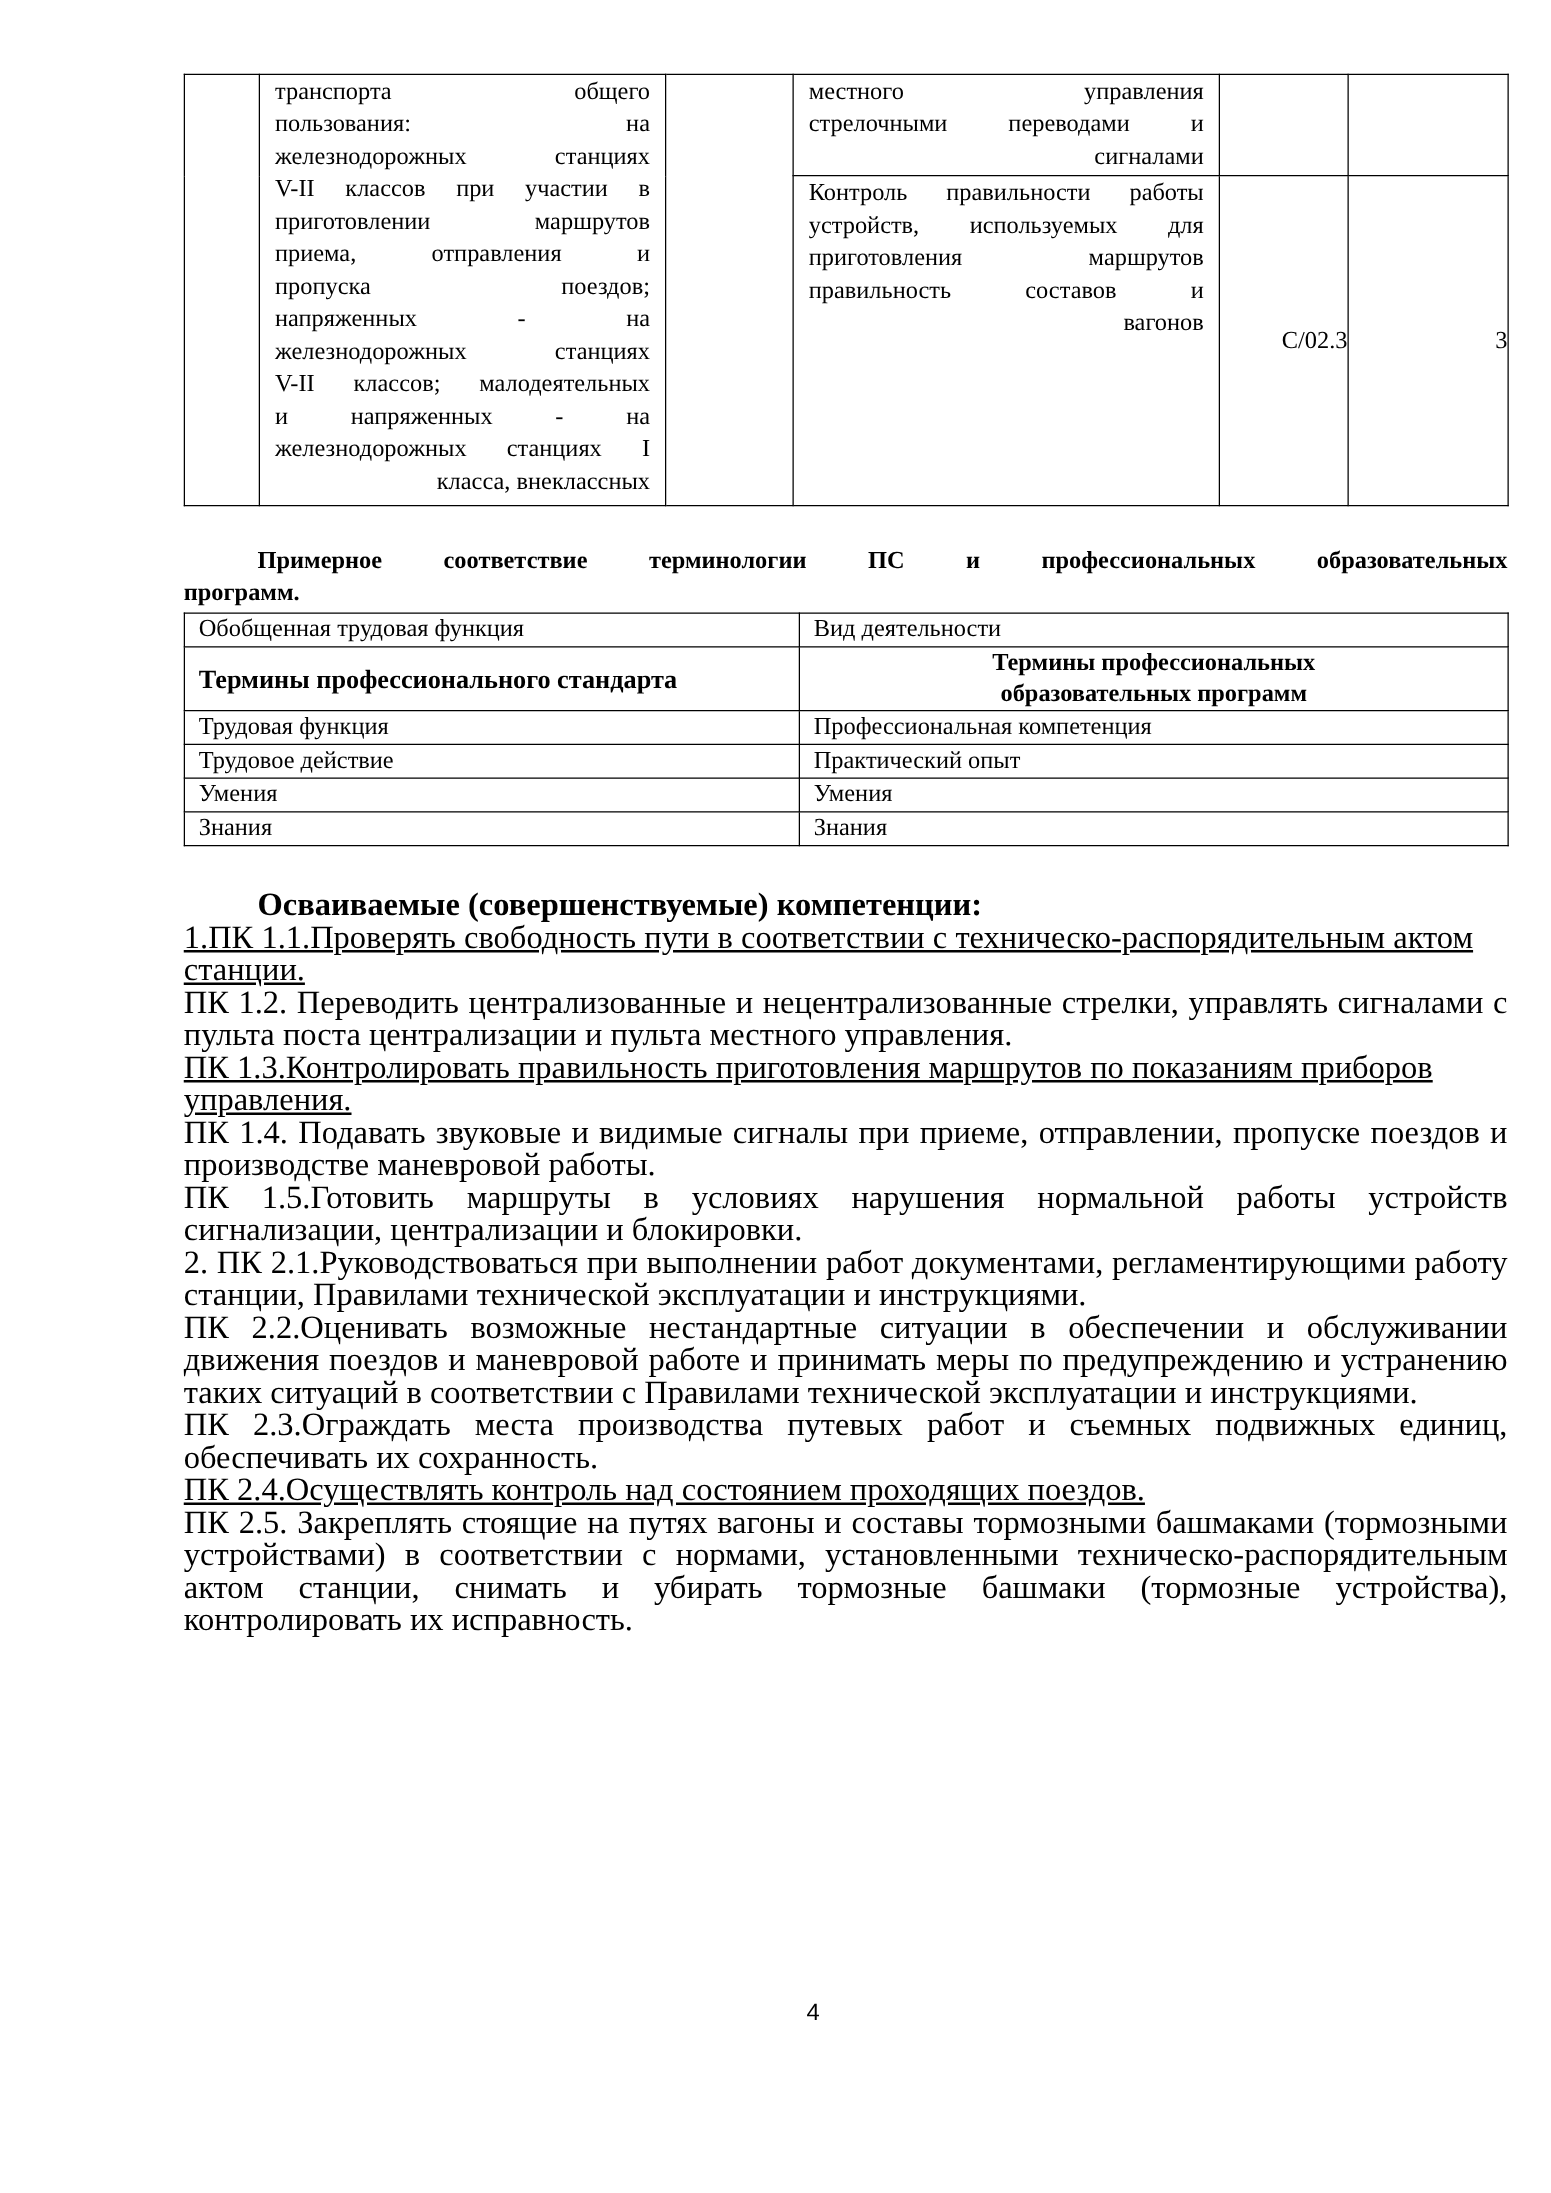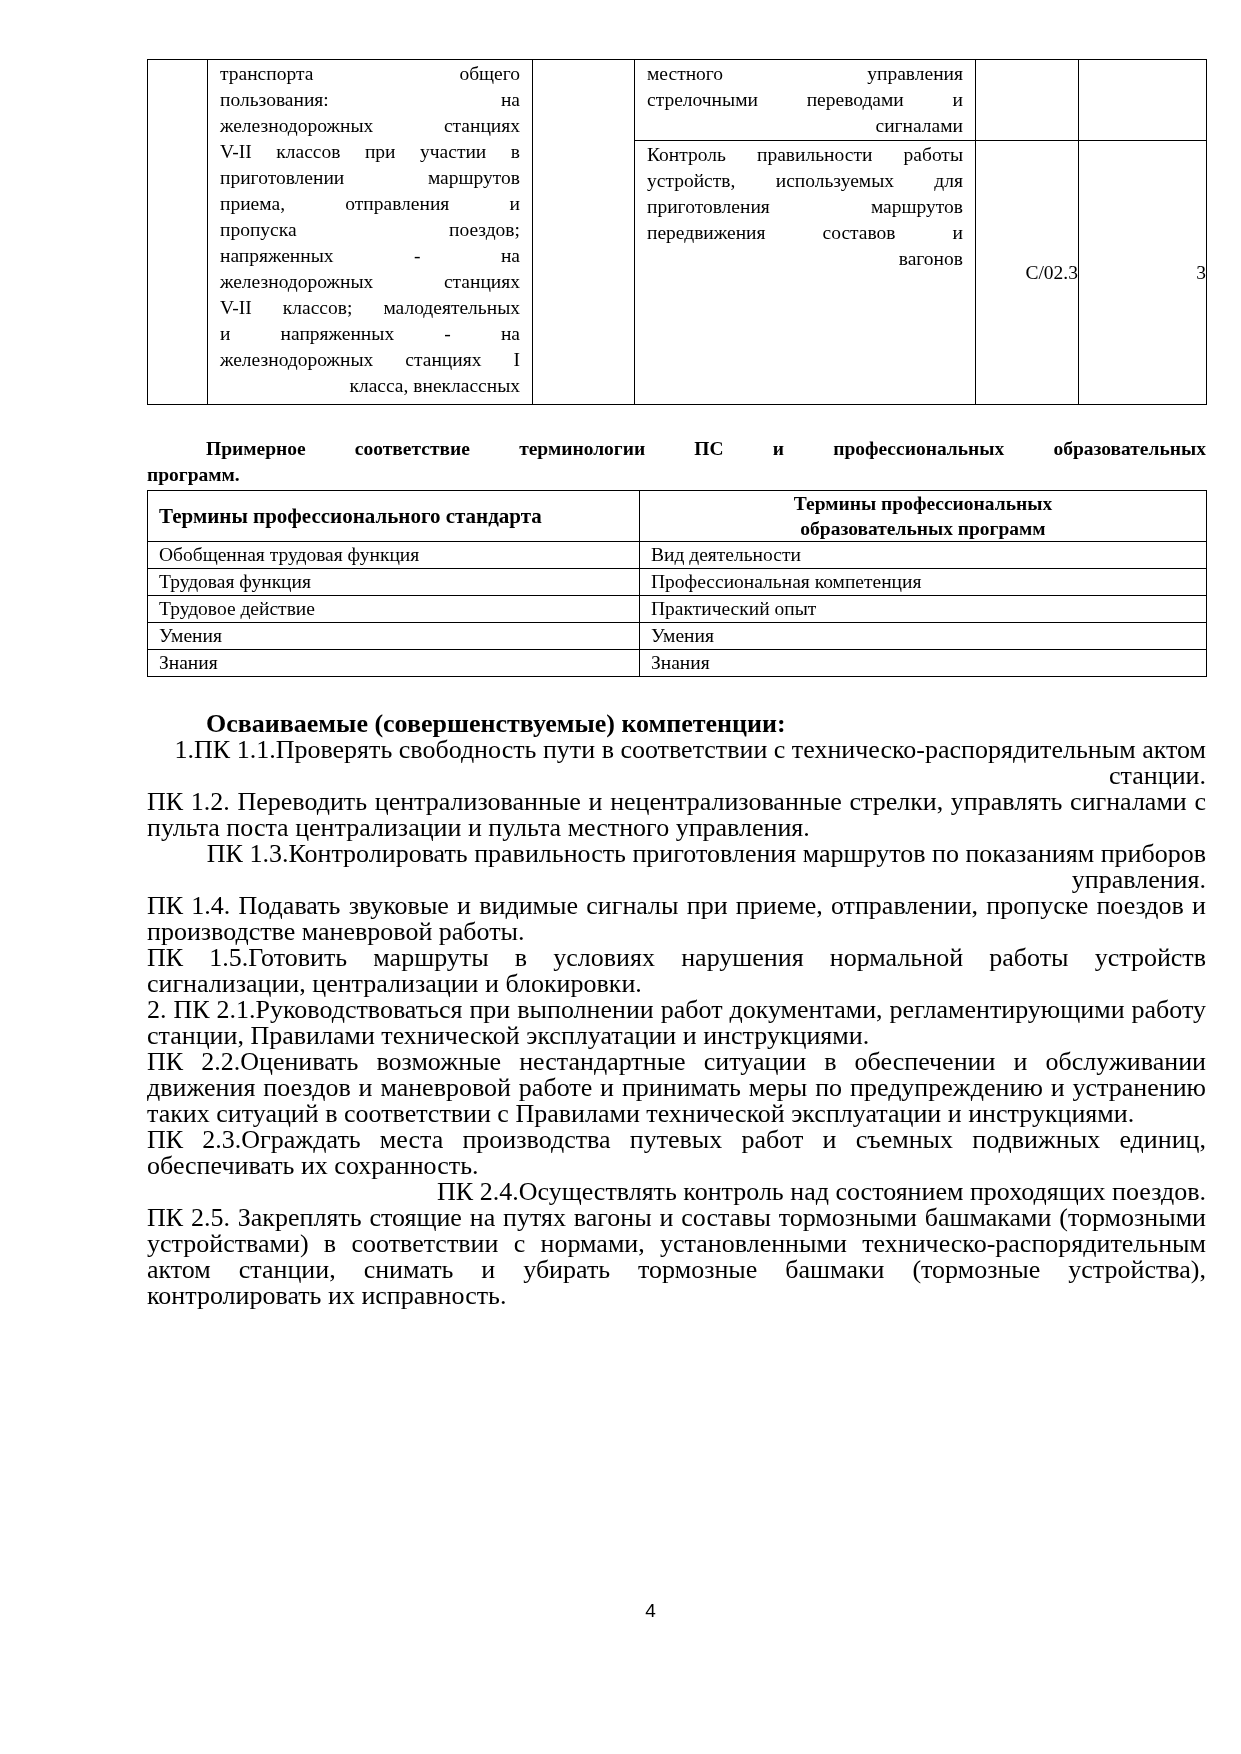--- a/index.html
+++ b/index.html
@@ -22,21 +22,21 @@
     .t2 { position: absolute; left: 117px; top: 490px; width: 1059px; table-layout: fixed; }
     .t2 td, .t2 th { border: 1.3px solid #000; font-size: 19.5px; line-height: 25px; padding: 0 11px; text-align: left; font-weight: normal; }
     .t2 th { font-weight: bold; height: 50px; }
     .t2 th.h1 { font-size: 21px; text-align: left; }
     .t2 th.h2 { text-align: center; line-height: 25px; }
     .t2 td { height: 26px; line-height: 26px; }
 
     .comp { position: absolute; left: 117px; top: 711px; width: 1059px; font-size: 26px; line-height: 26px; }
     .comp .heading { font-weight: bold; display: block; padding-left: 59px; }
     .comp p { margin: 0; text-align: justify; }
-    .comp p.single { text-align: right; }
+    .comp p.single { text-align: left; text-decoration: underline; }
 
     .page-num { position: absolute; left: 0; width: 1241px; top: 1600px; text-align: center;
                 font-family: "Liberation Sans", "DejaVu Sans", sans-serif; font-size: 19px; }
   </style>
 </head>
 <body>
 
 <div class="page">
 
   <table class="t1">
@@ -73,50 +73,50 @@
         <span class="ll">сигналами</span>
       </td>
       <td></td>
       <td></td>
     </tr>
     <tr style="height:264px">
       <td class="txt">
         <span class="jl">Контроль правильности работы</span>
         <span class="jl">устройств, используемых для</span>
         <span class="jl">приготовления маршрутов</span>
-        <span class="jl">передвижения составов и</span>
+        <span class="jl">правильность составов и</span>
         <span class="ll">вагонов</span>
       </td>
       <td class="center">C/02.3</td>
       <td class="center">3</td>
     </tr>
   </tbody>
     </table>
 
   <div class="section-title" style="top:436px;">
     <span class="first">Примерное соответствие терминологии ПС и профессиональных образовательных</span>
     <span>программ.</span>
   </div>
 
   <table class="t2">
     <colgroup>
         <col style="width:492px">
         <col style="width:567px">
       </colgroup>
     <tbody>
         <tr>
+      <td>Обобщенная трудовая функция</td>
+      <td>Вид деятельности</td>
+    </tr>
+    <tr>
       <th class="h1">Термины профессионального стандарта</th>
       <th class="h2">
         <span>Термины профессиональных</span><br>
         <span>образовательных программ</span>
       </th>
-    </tr>
-    <tr>
-      <td>Обобщенная трудовая функция</td>
-      <td>Вид деятельности</td>
     </tr>
     <tr>
       <td>Трудовая функция</td>
       <td>Профессиональная компетенция</td>
     </tr>
     <tr>
       <td>Трудовое действие</td>
       <td>Практический опыт</td>
     </tr>
     <tr>

